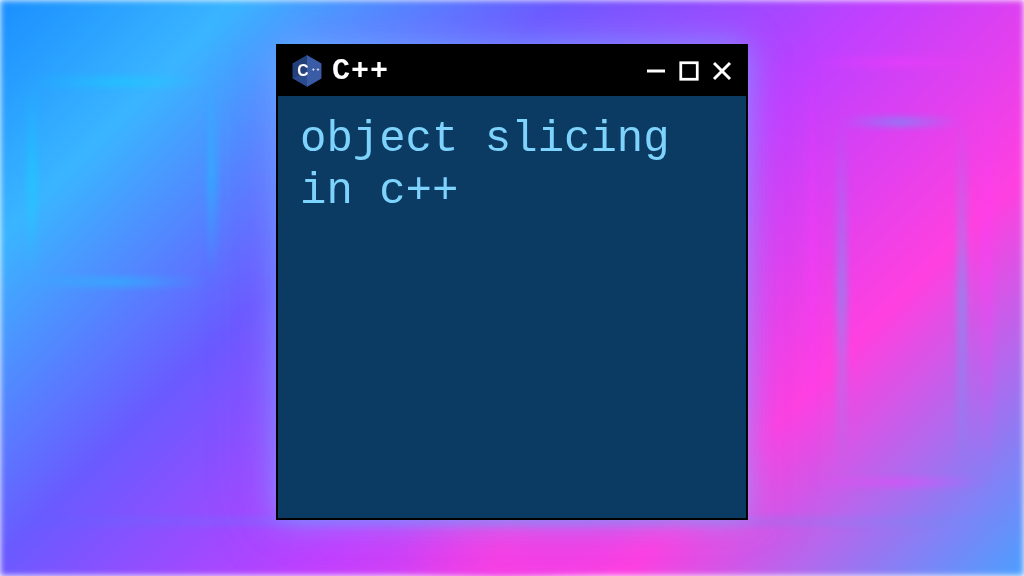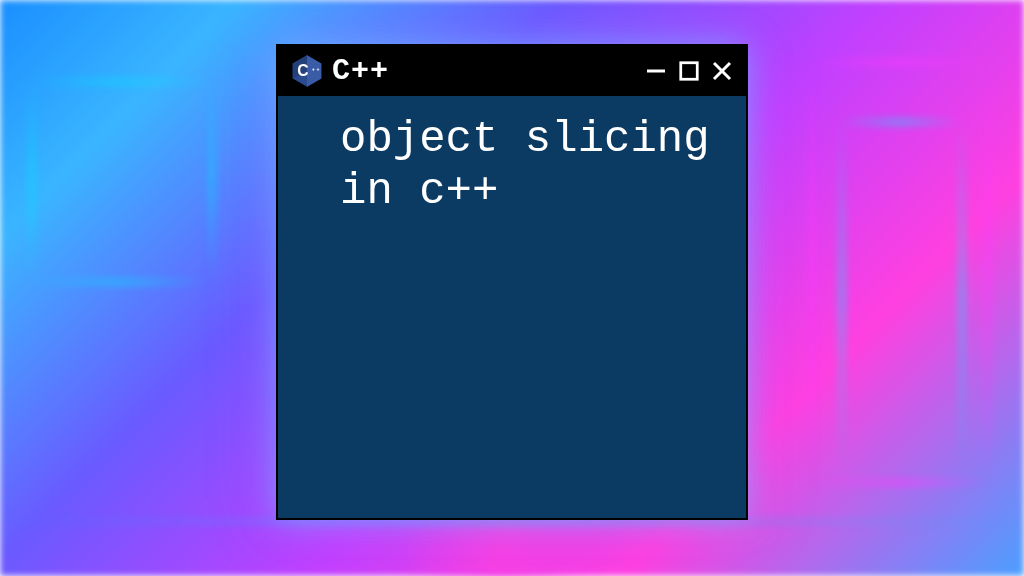--- a/index.html
+++ b/index.html
@@ -105,29 +105,28 @@
       justify-content: center;
       cursor: pointer;
     }
     
     .ctrl svg {
       display: block;
     }
     
     .content {
       padding: 18px 22px;
-      color: #ffffff;
+      color: #7dd3fc;
       font-size: 44px;
       line-height: 1.18;
       font-family: Consolas, 'Courier New', monospace;
       letter-spacing: 0px;
       font-weight: normal;
       white-space: pre-wrap;
       word-wrap: break-word;
-      margin-left: 40px;
     }
   </style>
 </head>
 <body>
 
 <div class="background"></div>
 <div class="bg-overlay"></div>
 
 <div class="window">
   <div class="titlebar">

